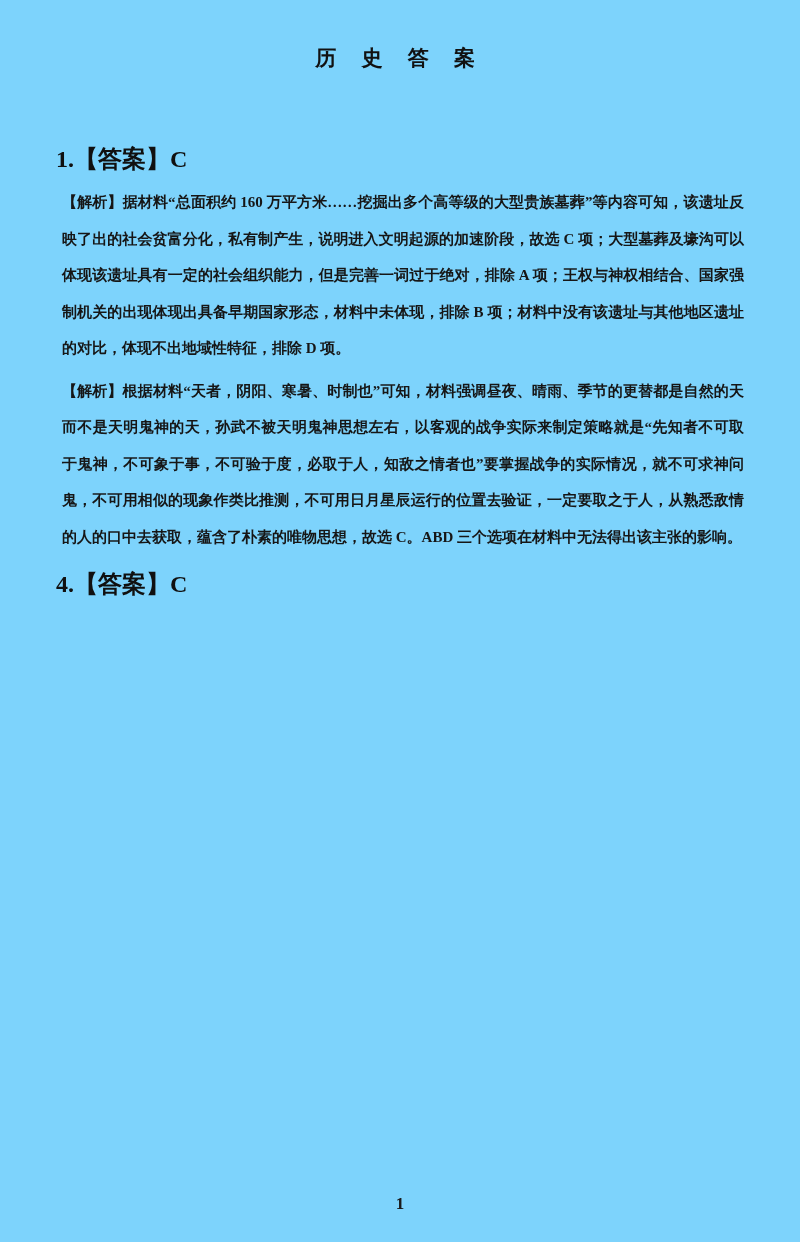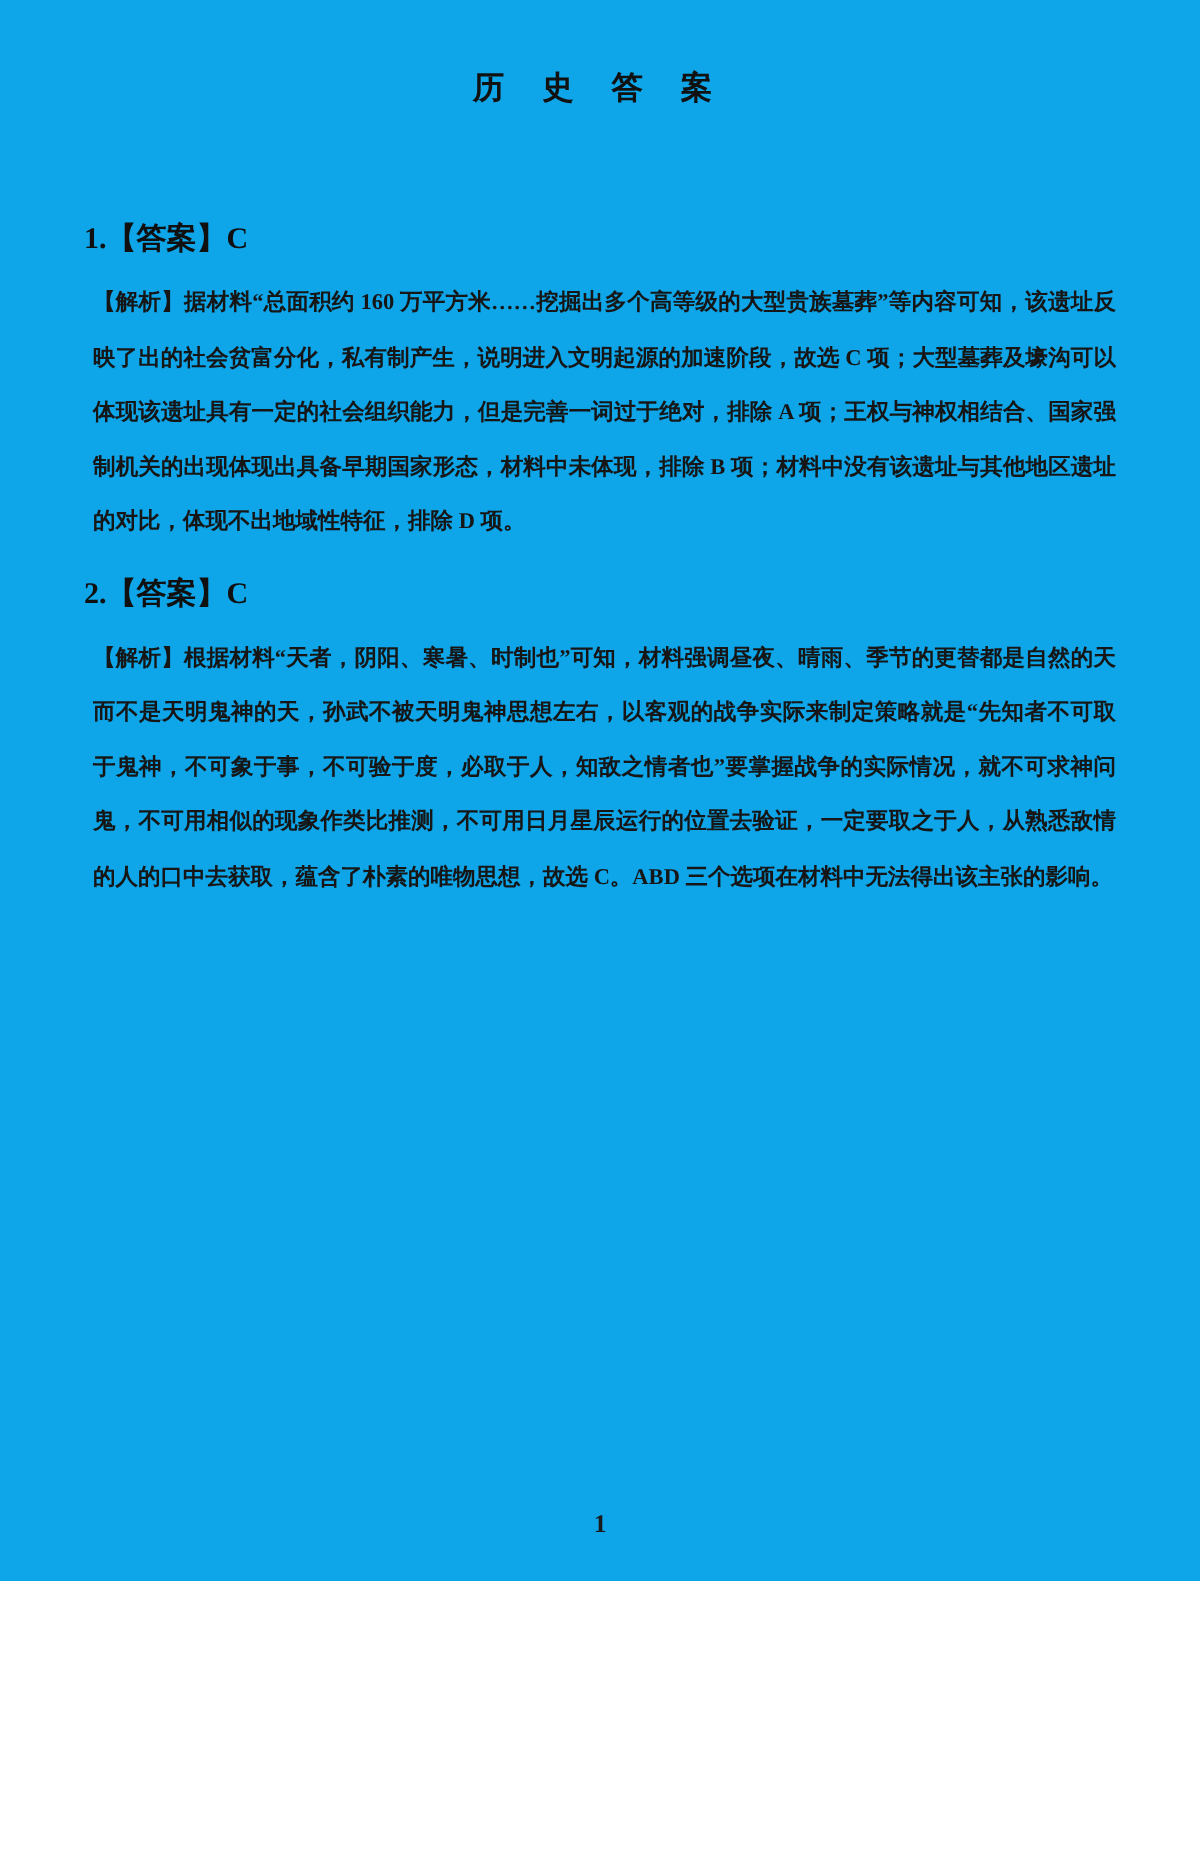--- a/index.html
+++ b/index.html
@@ -3,23 +3,23 @@
 <meta charset="utf-8">
 <style>
   html, body {
     margin: 0;
     padding: 0;
     background: #ffffff;
   }
   .page {
     position: relative;
     width: 800px;
-    height: 1054px;
+    height: 1242px;
     margin: 0 auto;
-    background: #0ea5e9;
+    background: #7dd3fc;
     color: #141414;
     font-family: "Liberation Serif", "DejaVu Serif", serif;
     overflow: hidden;
     box-sizing: border-box;
   }
   .title {
     margin: 0;
     padding-top: 44px;
     text-align: center;
     font-size: 21px;
@@ -29,21 +29,21 @@
   }
   .content {
     padding: 58px 56px 0 56px;
     box-sizing: border-box;
   }
   .item {
     margin: 0;
   }
   .heading {
     margin: 12px 0 8px 0;
-    font-size: 20px;
+    font-size: 24px;
     font-weight: bold;
     line-height: 34px;
     color: #101010;
   }
   .para {
     margin: 0 0 6px 0;
     font-size: 15px;
     font-weight: 600;
     line-height: 36.5px;
     text-align: justify;
@@ -76,27 +76,27 @@
   <h1 class="title">历 史 答 案</h1>
 
   <div class="content">
 
     <section class="item">
       <p class="heading">1.【答案】C</p>
       <p class="para cont">【解析】据材料“总面积约 160 万平方米……挖掘出多个高等级的大型贵族墓葬”等内容可知，该遗址反映了出的社会贫富分化，私有制产生，说明进入文明起源的加速阶段，故选 C 项；大型墓葬及壕沟可以体现该遗址具有一定的社会组织能力，但是完善一词过于绝对，排除 A 项；王权与神权相结合、国家强制机关的出现体现出具备早期国家形态，材料中未体现，排除 B 项；材料中没有该遗址与其他地区遗址的对比，体现不出地域性特征，排除 D 项。</p>
     </section>
 
     <section class="item">
-      <p class="heading">2.【答案】C</p>
       <p class="para cont">【解析】根据材料“天者，阴阳、寒暑、时制也”可知，材料强调昼夜、晴雨、季节的更替都是自然的天而不是天明鬼神的天，孙武不被天明鬼神思想左右，以客观的战争实际来制定策略就是“先知者不可取于鬼神，不可象于事，不可验于度，必取于人，知敌之情者也”要掌握战争的实际情况，就不可求神问鬼，不可用相似的现象作类比推测，不可用日月星辰运行的位置去验证，一定要取之于人，从熟悉敌情的人的口中去获取，蕴含了朴素的唯物思想，故选 C。ABD 三个选项在材料中无法得出该主张的影响。</p>
     </section>
 
     <section class="item">
     </section>
 
     <section class="item">
+      <p class="heading">4.【答案】C</p>
     </section>
 
   </div>
 
   <div class="page-number">1</div>
 
 </div>
 
 </body></html>

